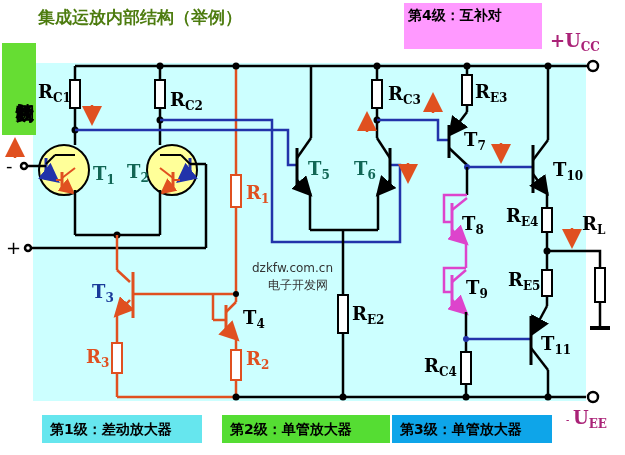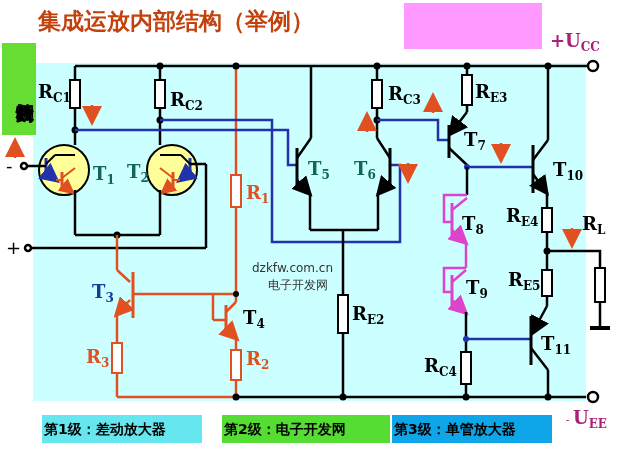--- a/index.html
+++ b/index.html
@@ -1,40 +1,41 @@
 <!DOCTYPE html>
 <html><head>
 <meta charset="utf-8">
 <style>
   html, body { margin: 0; padding: 0; background: #ffffff; }
   body { width: 625px; height: 455px; position: relative; overflow: hidden; font-family: "DejaVu Serif", serif; }
   .abs { position: absolute; }
-  .title { left: 38px; top: 6px; font-size: 23px; font-weight: bold; color: #c2410c; font-family: "DejaVu Sans", sans-serif; letter-spacing: 0px; }
+  .title { left: 38px; top: 6px; font-size: 17px; font-weight: bold; color: #4d7c0f; font-family: "DejaVu Sans", sans-serif; letter-spacing: 0px; }
   .panel { left: 33px; top: 63px; width: 553px; height: 338px; background: #ccffff; }
   .stage4 { left: 404px; top: 3px; width: 138px; height: 46px; background: #ff99ff; font-size: 14px; font-weight: bold; color: #000; line-height: 21px; padding: 2px 4px; box-sizing: border-box; font-family: "DejaVu Sans", sans-serif; }
   .polarity { left: 2px; top: 43px; width: 34px; height: 92px; background: #66dd33; font-size: 18px; font-weight: bold; color: #000; line-height: 22px; text-align: center; writing-mode: vertical-rl; font-family: "DejaVu Sans", sans-serif; }
-  .stage-box { top: 415px; height: 28px; font-size: 14px; font-weight: bold; line-height: 28px; padding-left: 2px; box-sizing: border-box; font-family: "DejaVu Sans", sans-serif; color: #000; }
+  .stage-box { top: 415px; height: 28px; font-size: 14px; font-weight: bold; line-height: 28px; padding-left: 8px; box-sizing: border-box; font-family: "DejaVu Sans", sans-serif; color: #000; }
   .s1 { left: 42px; width: 160px; background: #66e6ee; }
   .s2 { left: 222px; width: 168px; background: #55dd33; }
   .s3 { left: 392px; width: 160px; background: #0ea5e9; }
   svg { position: absolute; left: 0; top: 0; }
   .lbl { font-family: "DejaVu Serif", serif; font-weight: bold; }
   .wm { font-family: "DejaVu Sans", sans-serif; font-size: 12px; fill: #333; }
 </style>
 </head>
 <body>
 
 <div class="abs title">集成运放内部结构（举例）</div>
 <div class="abs panel"></div>
 <div class="abs stage4">
+  <div>第4级：互补对</div>
 </div>
 <div class="abs polarity">极性判断</div>
 
 <div class="abs stage-box s1">第1级：差动放大器</div>
-<div class="abs stage-box s2">第2级：电子开发网</div>
+<div class="abs stage-box s2">第2级：单管放大器</div>
 <div class="abs stage-box s3">第3级：单管放大器</div>
 
 <svg width="625" height="455" viewBox="0 0 625 455">
   <defs>
     <marker id="ah-k" markerWidth="8" markerHeight="8" refX="6" refY="4" orient="auto">
         <path d="M0,0 L8,4 L0,8 z" fill="#000"></path>
       </marker>
     <marker id="ah-o" markerWidth="8" markerHeight="8" refX="6" refY="4" orient="auto">
         <path d="M0,0 L8,4 L0,8 z" fill="#e05020"></path>
       </marker>

